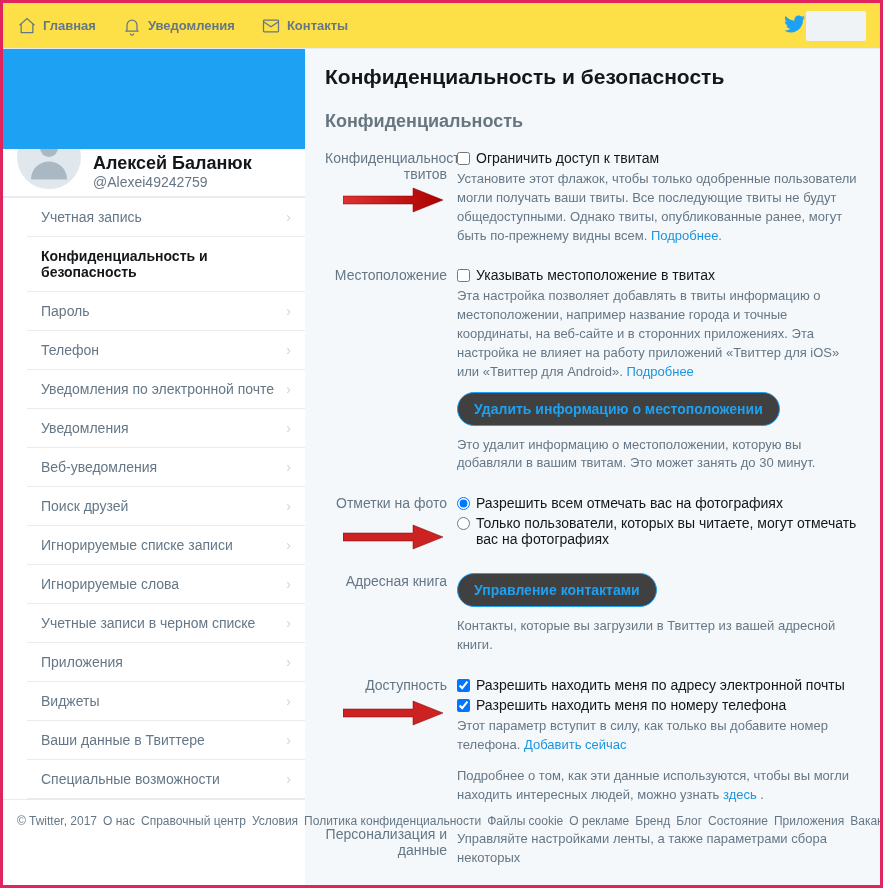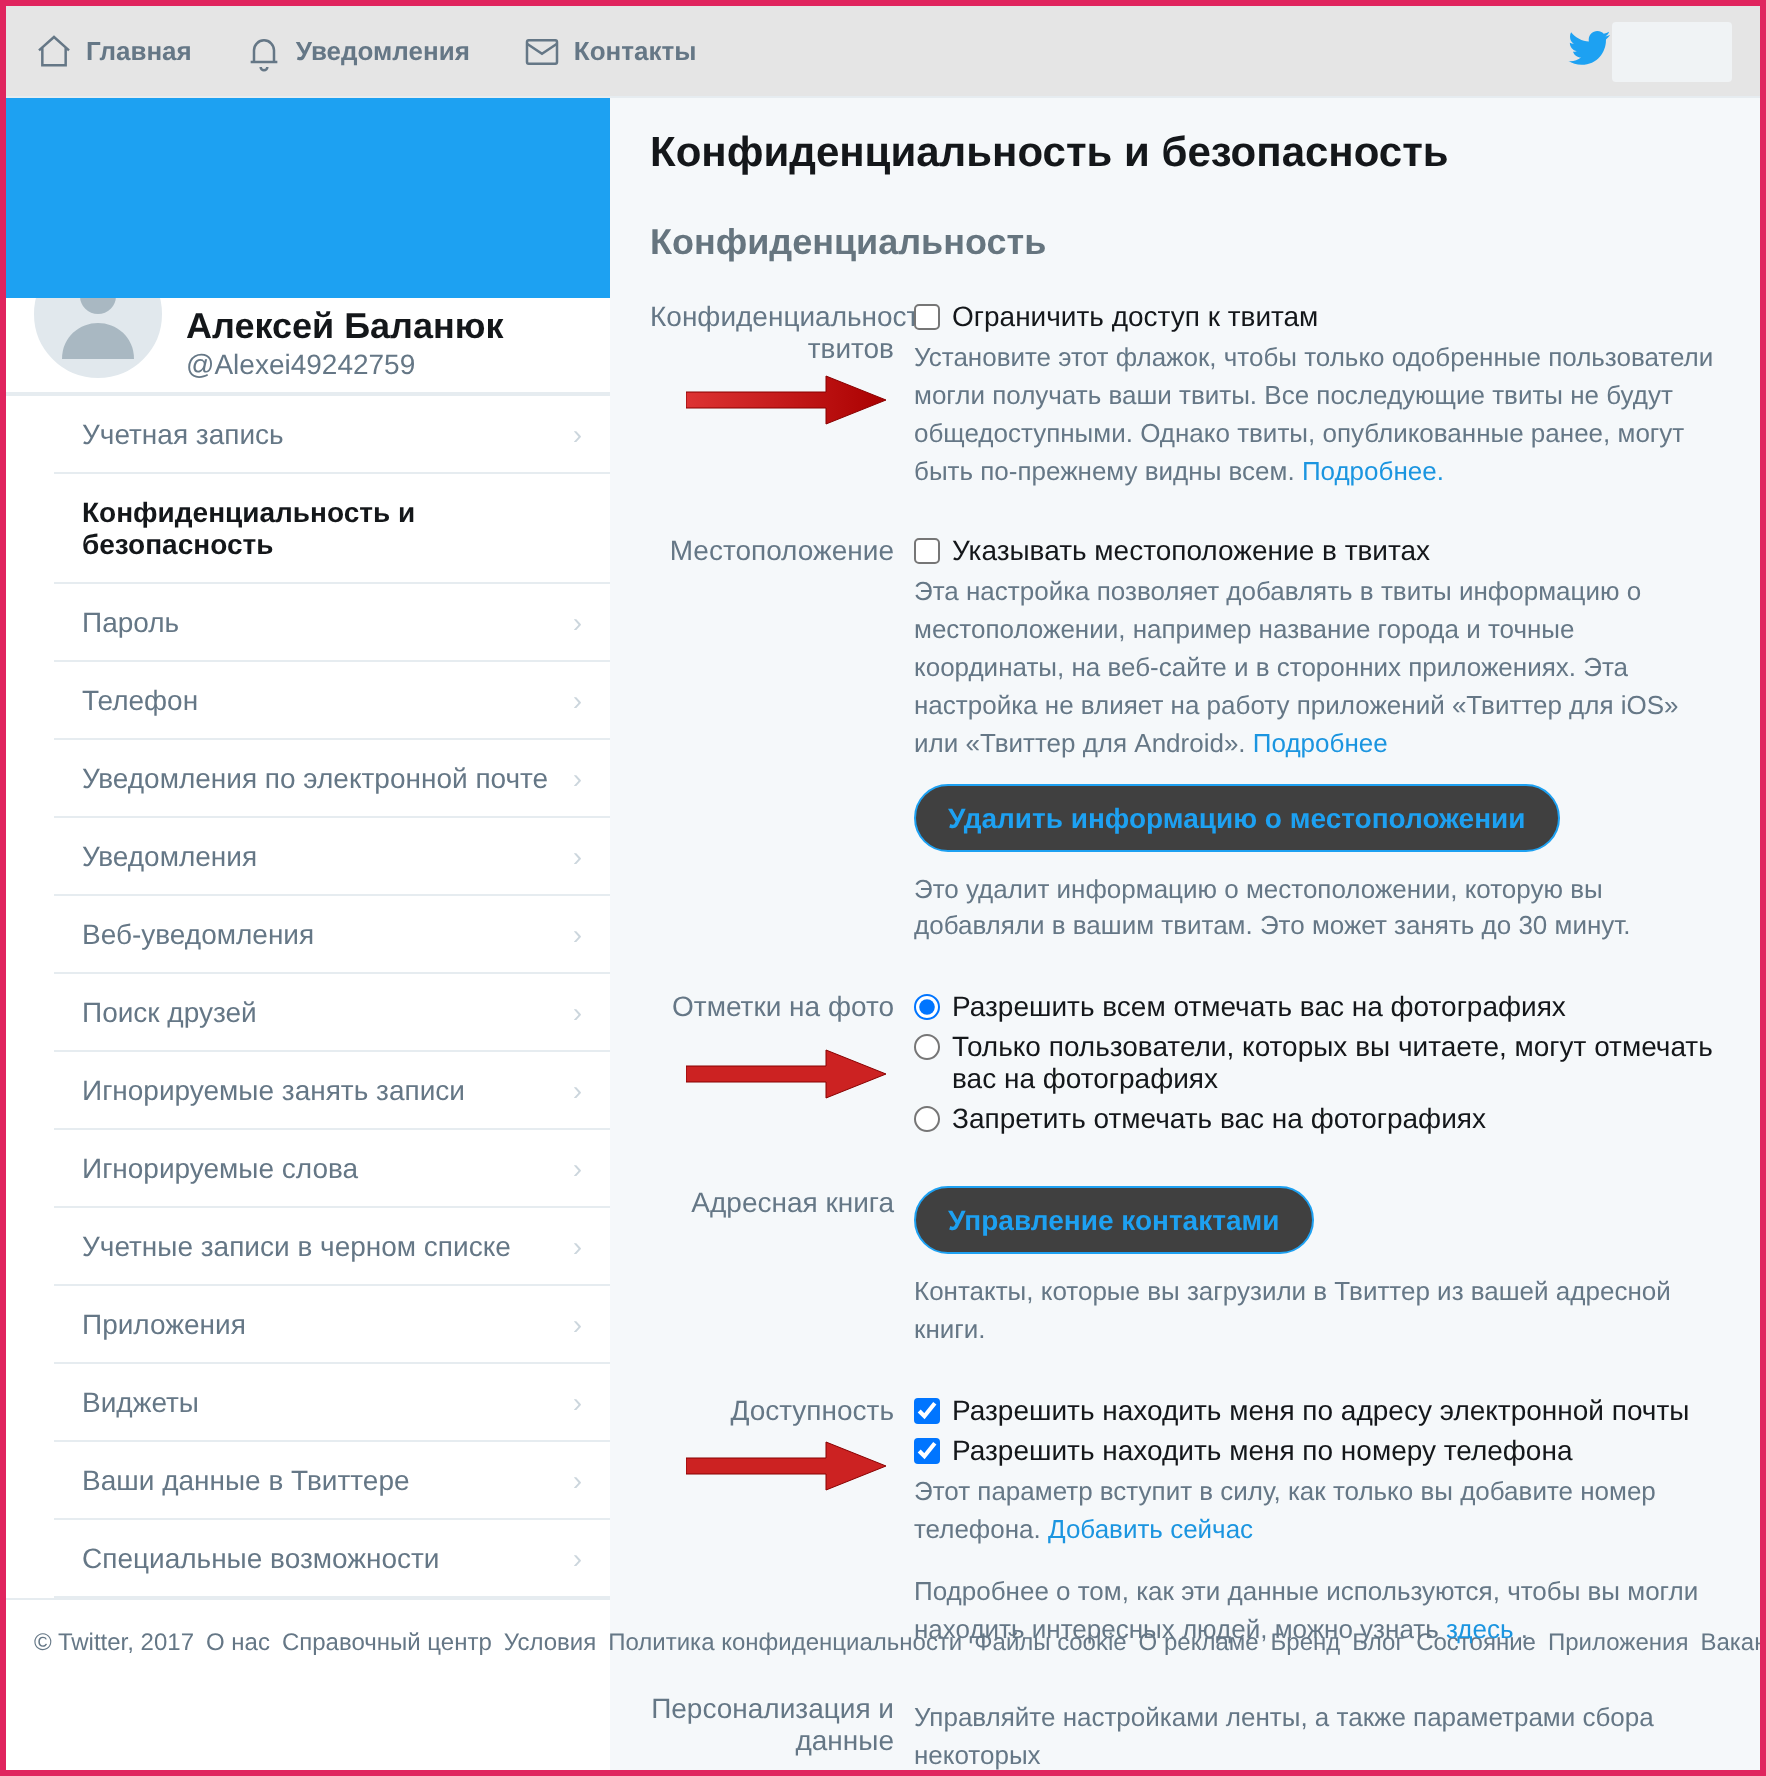--- a/index.html
+++ b/index.html
@@ -1,18 +1,18 @@
 <!DOCTYPE html>
 <html><head>
 <meta charset="utf-8">
 <style>
 * { box-sizing: border-box; margin: 0; padding: 0; }
 body { font-family: -apple-system, "Segoe UI", Arial, sans-serif; font-size: 14px; color: #14171a; background: #f5f8fa; width: 883px; height: 888px; overflow: hidden; position: relative; }
 .frame { border: 3px solid #e0245e; width: 883px; height: 888px; overflow: hidden; }
-.topbar { background: #e5e5e5; border-bottom: 1px solid #e6ecf0; height: 46px; display: flex; align-items: center; padding: 16px 14px; }
+.topbar { background: #fde047; border-bottom: 1px solid #e6ecf0; height: 46px; display: flex; align-items: center; padding: 16px 14px; }
 .topnav { display: flex; gap: 26px; align-items: center; flex: 1; }
 .topnav-item { display: flex; align-items: center; gap: 6px; color: #657786; font-size: 13px; font-weight: bold; cursor: pointer; }
 .topnav-item svg { width: 20px; height: 20px; fill: none; stroke: #657786; stroke-width: 1.5; }
 .logo { color: #1da1f2; }
 .logo svg { width: 22px; height: 22px; fill: #1da1f2; }
 .account-placeholder { width: 60px; height: 30px; background: #f0f3f5; border-radius: 2px; margin-left: auto; }
 .layout { display: flex; }
 .sidebar { width: 302px; background: #fff; display: flex; flex-direction: column; }
 .cover { height: 100px; background: #1da1f2; position: relative; }
 .profile-row { display: flex; align-items: flex-start; padding: 0 10px 3px; border-bottom: 1px solid #e6ecf0; margin-top: -28px; }
@@ -117,21 +117,21 @@
           </div>
           <div class="nav-row">
             <span>Веб-уведомления</span>
             <span class="chev">›</span>
           </div>
           <div class="nav-row">
             <span>Поиск друзей</span>
             <span class="chev">›</span>
           </div>
           <div class="nav-row">
-            <span>Игнорируемые занять записи</span>
+            <span>Игнорируемые списке записи</span>
             <span class="chev">›</span>
           </div>
           <div class="nav-row">
             <span>Игнорируемые слова</span>
             <span class="chev">›</span>
           </div>
           <div class="nav-row">
             <span>Учетные записи в черном списке</span>
             <span class="chev">›</span>
           </div>
@@ -199,24 +199,20 @@
       <div class="field-label">Отметки на фото</div>
       <div class="field-body">
         <label class="radio-line">
               <input type="radio" name="pt" checked="" style=""> 
               <span>Разрешить всем отмечать вас на фотографиях</span>
             </label>
         <label class="radio-line">
               <input type="radio" name="pt" style=""> 
               <span>Только пользователи, которых вы читаете, могут отмечать вас на фотографиях</span>
             </label>
-        <label class="radio-line">
-              <input type="radio" name="pt" style=""> 
-              <span>Запретить отмечать вас на фотографиях</span>
-            </label>
       </div>
     </div>
 
     <div class="field-row">
       <div class="field-label">Адресная книга</div>
       <div class="field-body">
         <button class="pill-btn" style="margin-top:0;">Управление контактами</button>
         <div class="help">Контакты, которые вы загрузили в Твиттер из вашей адресной книги.</div>
       </div>
     </div>

